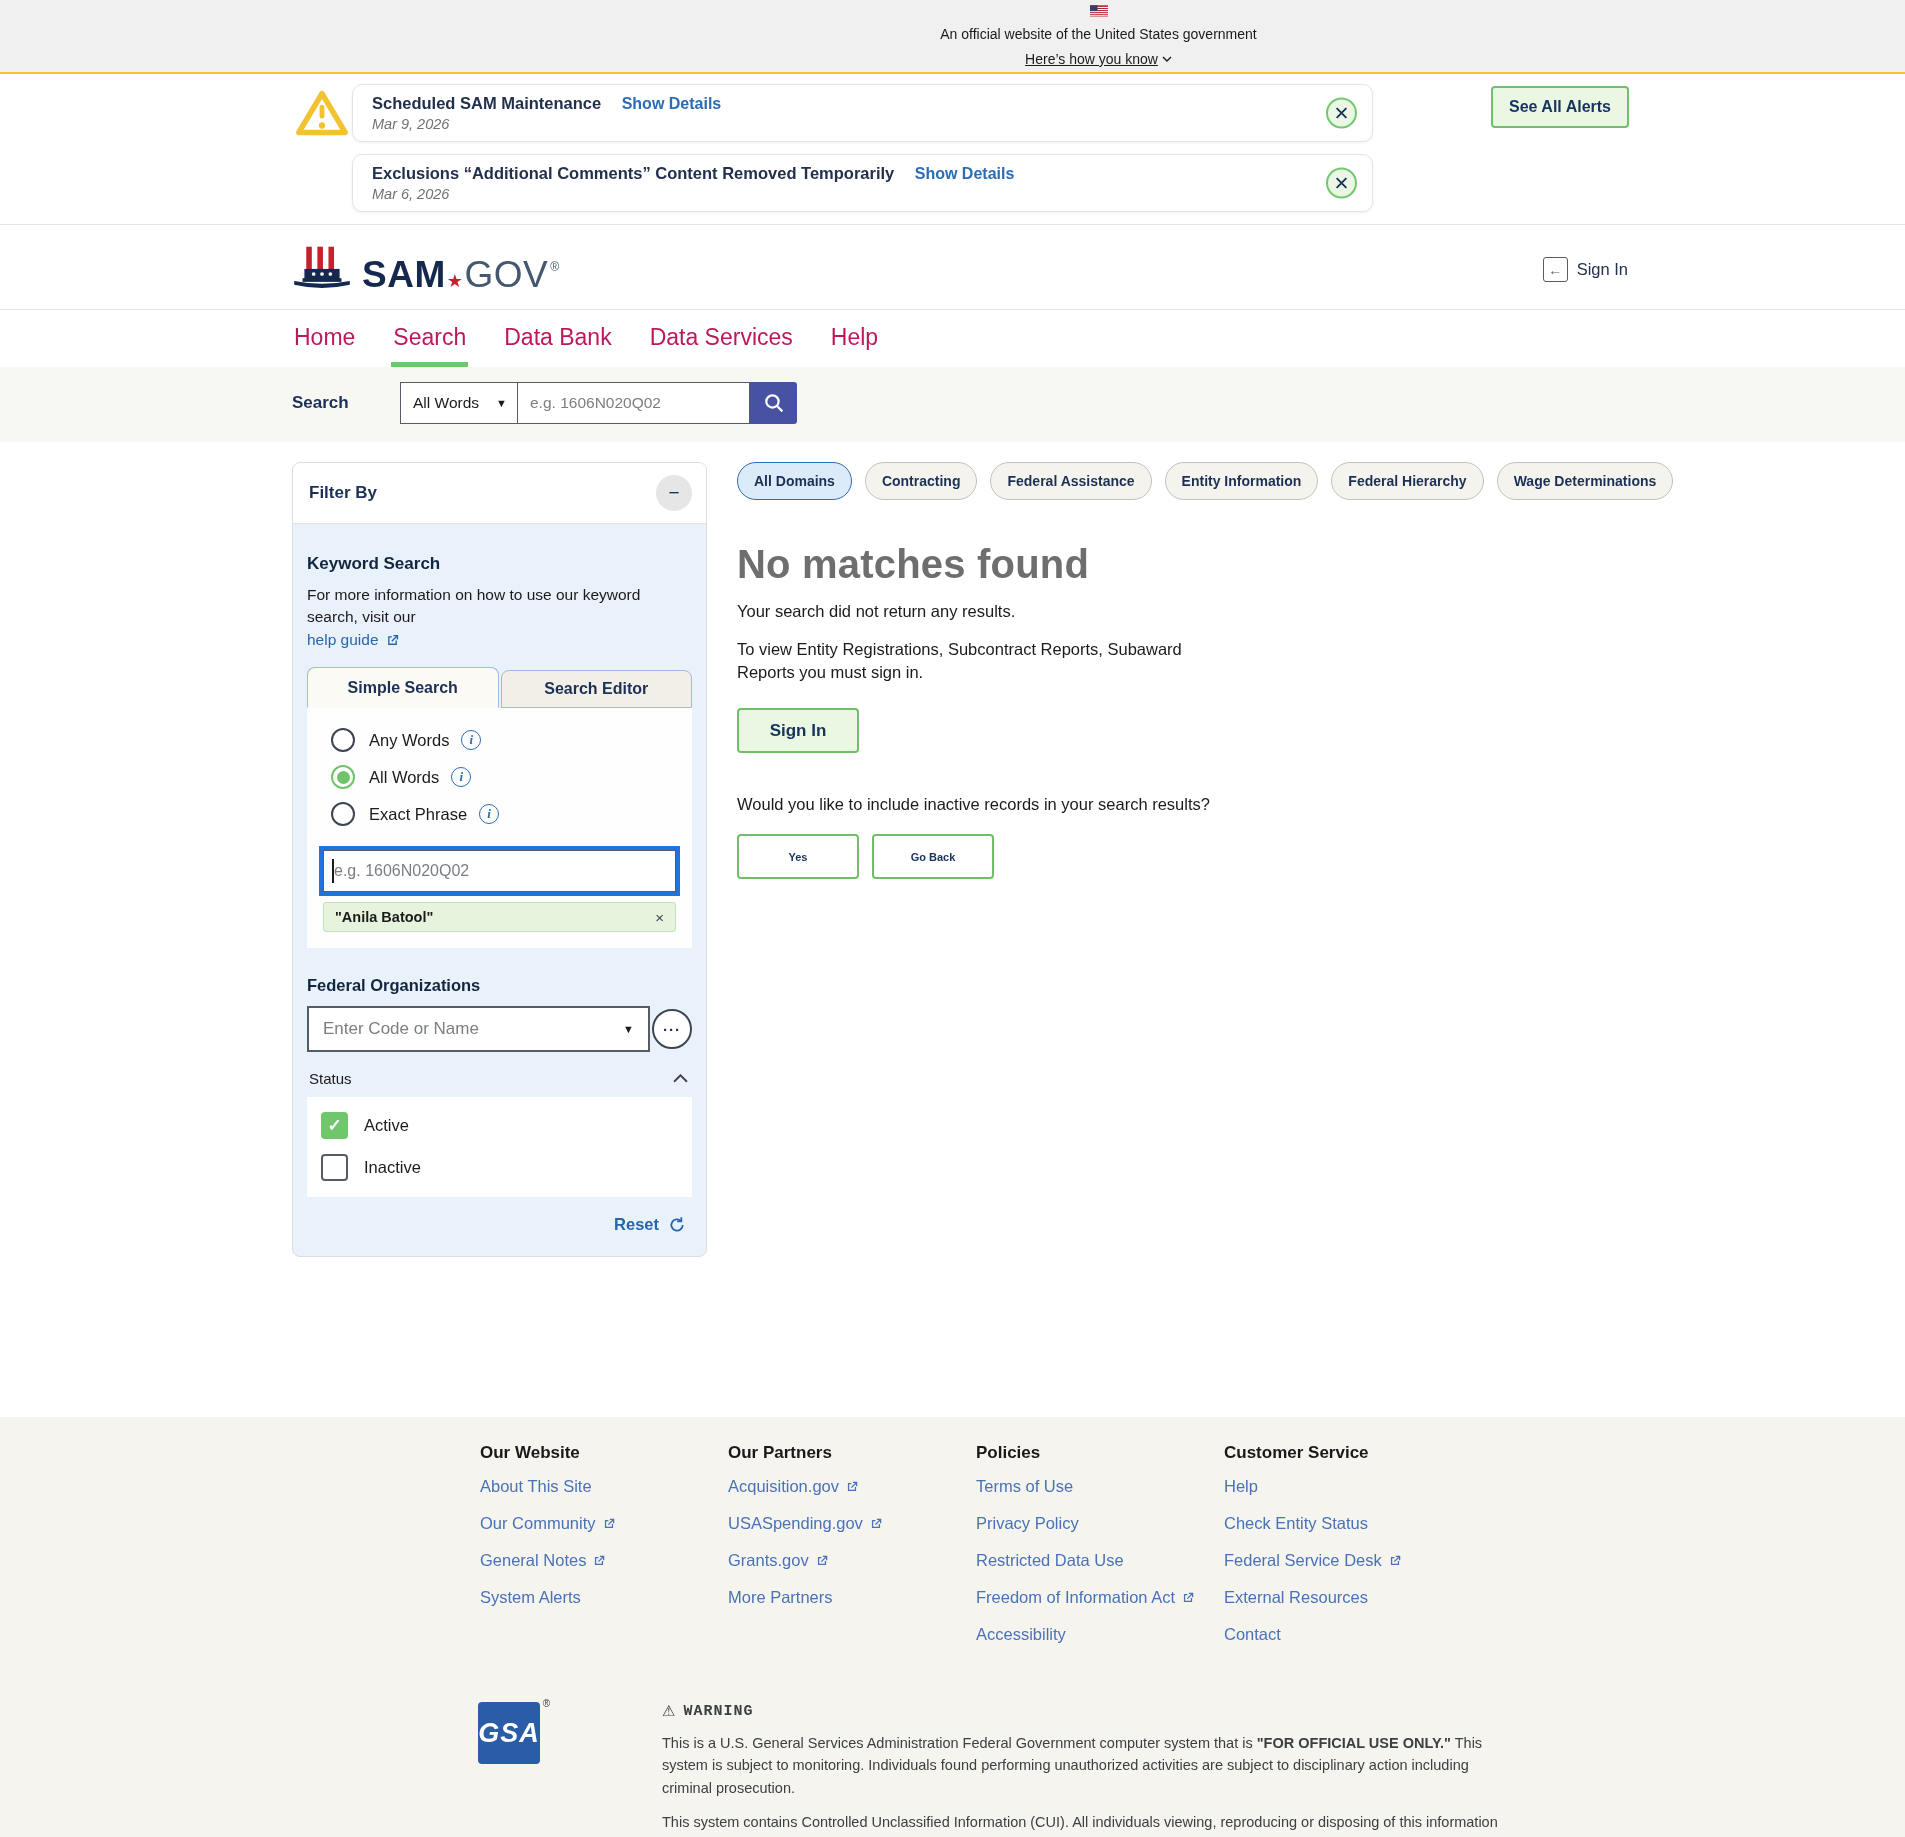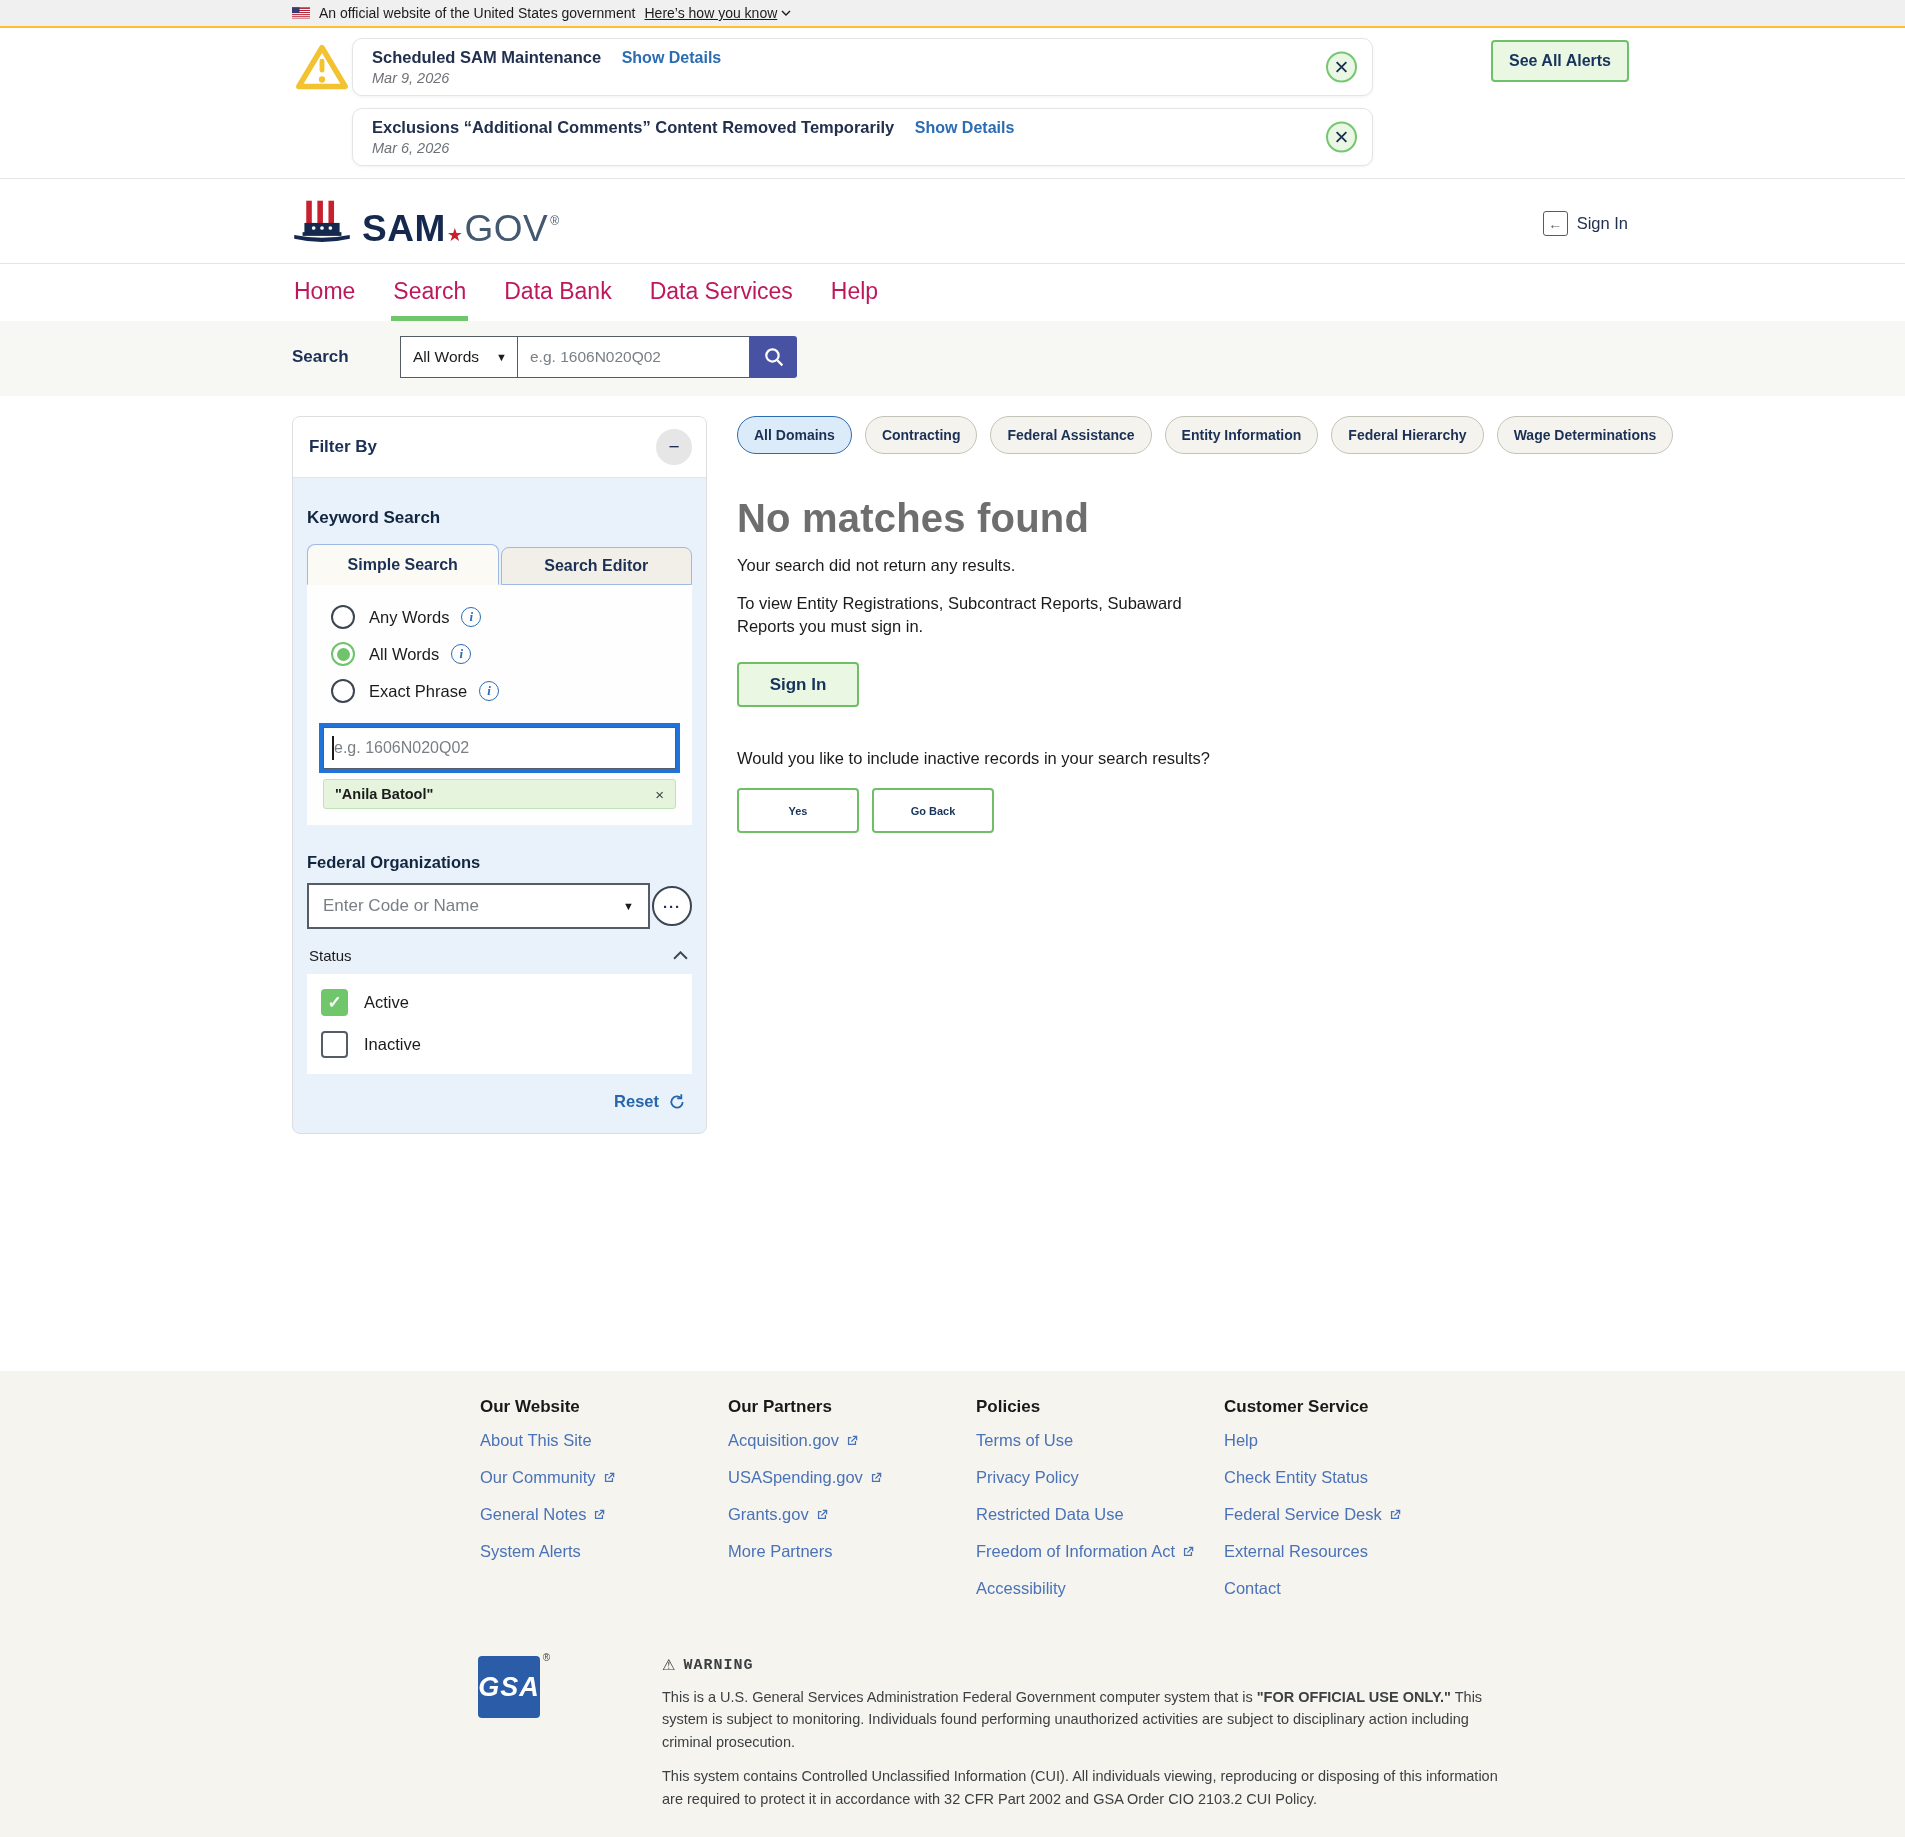--- a/index.html
+++ b/index.html
@@ -2,21 +2,21 @@
 <html><head>
 <meta charset="utf-8">
 <style>
   * { margin:0; padding:0; box-sizing:border-box; }
   html,body { background:#fff; }
   body { font-family:"Liberation Sans", sans-serif; color:#1b1b1b; width:1905px; }
   .page { width:1905px; min-height:1837px; display:flex; flex-direction:column; }
 
   
   .gov-banner { display:flex; align-items:center; gap:9px; background:#f0f0f0;
-    border-bottom:2px solid #ffbe2e; padding:5px 0 5px 292px; font-size:14px; color:#1b1b1b; }
+    border-bottom:2px solid #ffbe2e; padding:5px 0 5px 292px; font-size:14px; color:#1b1b1b;flex-direction:column; }
   .gov-banner .how { color:#1b1b1b; text-decoration:underline; display:inline-flex; align-items:center; gap:4px; cursor:pointer; }
 
   
   .alerts { position:relative; padding:10px 0 12px; border-bottom:1px solid #e3e5e7; background:#fff; }
   .alert-triangle { position:absolute; left:294px; top:14px; }
   .alert-box { width:1021px; margin:0 0 12px 352px; background:#fff; border:1px solid #e4e4e1;
     border-radius:10px; padding:9px 64px 9px 19px; position:relative; box-shadow:0 1px 3px rgba(0,0,0,.06); }
   .alert-box:last-of-type { margin-bottom:0; }
   .alert-title { font-size:16.5px; font-weight:bold; color:#22304e; }
   .alert-link { font-size:16px; font-weight:bold; color:#2b6cb3; margin-left:16px; text-decoration:none; cursor:pointer; }
@@ -289,20 +289,32 @@
 
     <aside class="filter-panel">
       <div class="filter-head">
         <span class="filter-title">Filter By</span>
         <button class="collapse-btn">
             <span>−</span>
           </button>
       </div>
       <div class="filter-body">
         <div class="kw-heading">Keyword Search</div>
+        <div class="kw-info">
+          <span>For more information on how to use our keyword search, visit our</span><br>
+          <a class="help-link">
+            <span>help guide</span>
+            <span class="ext-icon">
+              <svg viewBox="0 0 24 24" width="15" height="15">
+                  <path d="M5 5h6v2.2H7.2v9.6h9.6V12H19v7H5z" fill="#2667ab"></path>
+                  <path d="M13.5 3H21v7.5h-2.2V6.8l-7.1 7.1-1.6-1.6 7.1-7.1h-3.7z" fill="#2667ab"></path>
+                </svg>
+            </span>
+          </a>
+        </div>
 
         <div class="tabs">
 
             <div class="tab active">Simple Search</div>
 
             <div class="tab">Search Editor</div>
           </div>
 
         <div class="kw-box">
           <div>

